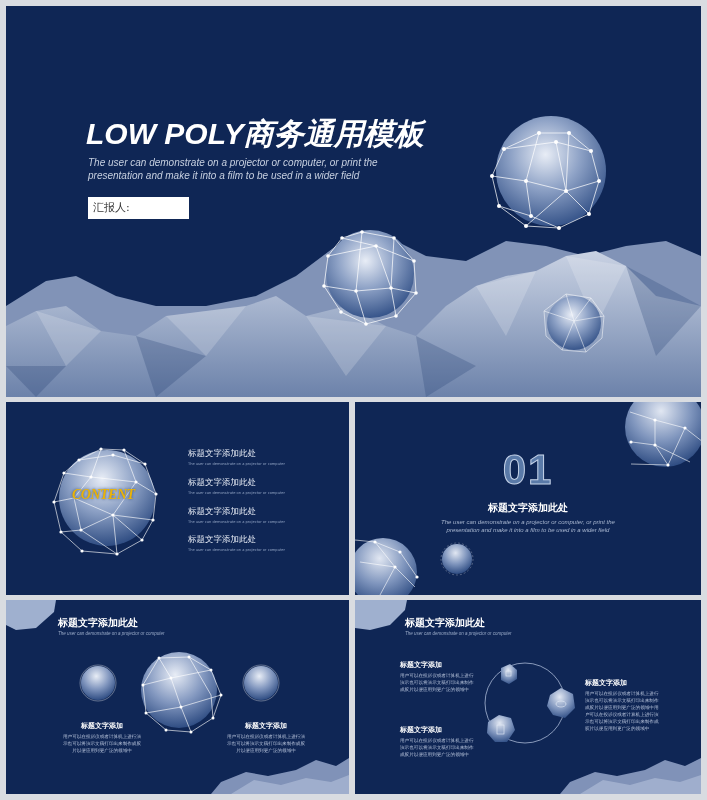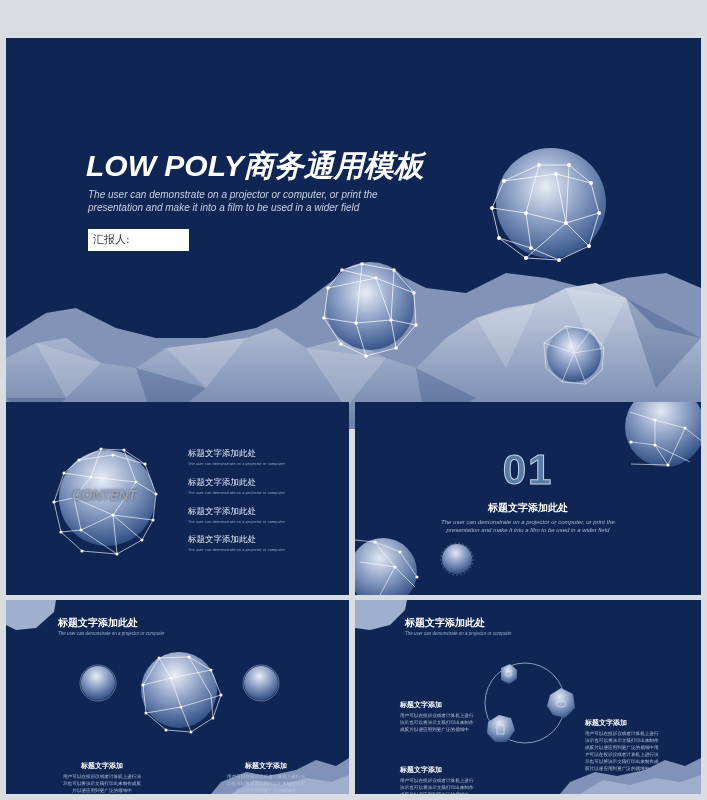--- a/index.html
+++ b/index.html
@@ -2,41 +2,41 @@
 <html><head>
 <meta charset="utf-8">
 <style>
   * { margin: 0; padding: 0; box-sizing: border-box; }
   html, body { width: 707px; height: 800px; overflow: hidden; background: #d9dce1; }
   body { position: relative; font-family: "DejaVu Sans", "Liberation Sans", sans-serif; }
   .slide { position: absolute; background: #0f2655; overflow: hidden; }
   .slide svg.bg { position: absolute; left: 0; top: 0; }
   .abs { position: absolute; }
 
-  #s1 { left: 6px; top: 6px; width: 695px; height: 391px; margin-top: 32px; }
+  #s1 { left: 6px; top: 6px; width: 695px; height: 391px; }
   #s2 { left: 6px; top: 402px; width: 343px; height: 193px; }
   #s3 { left: 355px; top: 402px; width: 346px; height: 193px; }
   #s4 { left: 6px; top: 600px; width: 343px; height: 194px; }
   #s5 { left: 355px; top: 600px; width: 346px; height: 194px; }
 
   .s1-title { left: 80px; top: 108px; font-family: "Liberation Sans", sans-serif; font-size: 30px; font-weight: bold; font-style: italic; color: #fff; letter-spacing: 0px; white-space: nowrap; }
   .s1-sub { left: 82px; top: 150px; width: 340px; font-family: "Liberation Sans", sans-serif; font-size: 10px; font-style: italic; color: #c7d0e0; line-height: 13px; }
   .s1-reporter { left: 82px; top: 191px; width: 101px; height: 22px; background: #ffffff; color: #333; font-size: 11px; line-height: 22px; padding-left: 5px; }
 
   .s2-item { left: 182px; font-size: 8.5px; color: #e3e8f2; }
   .s2-item .sub { font-size: 3.6px; color: #8ea0c0; margin-top: 2px; white-space: nowrap; }
-  .content-label { left: 66px; top: 85px; font-family: Liberation Sans, sans-serif; font-size: 14px; font-weight: bold; font-style: italic; color: #a3a3a3; text-shadow: 0 0 3px #2a4a85; letter-spacing: -0.5px; }
+  .content-label { left: 66px; top: 85px; font-family: Liberation Serif, serif; font-size: 14px; font-weight: bold; font-style: italic; color: #eab308; text-shadow: 0 0 3px #2a4a85; letter-spacing: -0.5px; }
 
   .s3-num { left: 0; width: 346px; top: 44px; text-align: center; font-family: "Liberation Sans", sans-serif; font-size: 42px; font-weight: bold; color: #5a7aa8; -webkit-text-stroke: 1px #c4d2e8; letter-spacing: 2px; }
   .s3-title { left: 0; width: 346px; top: 99px; text-align: center; font-size: 10px; font-weight: bold; color: #fff; }
   .s3-sub { left: 73px; width: 200px; top: 116px; text-align: center; font-family: "Liberation Sans", sans-serif; font-size: 6px; font-style: italic; color: #a9b7d0; line-height: 8px; }
 
   .sec-title { font-size: 10px; font-weight: bold; color: #fff; white-space: nowrap; }
   .sec-sub { font-family: "Liberation Sans", sans-serif; font-size: 4.5px; font-style: italic; color: #9aabc8; white-space: nowrap; margin-top: 1px; }
-  .block-title { font-size: 7px; font-weight: bold; color: #fff; white-space: nowrap; margin-top: 40px; }
+  .block-title { font-size: 7px; font-weight: bold; color: #fff; white-space: nowrap; }
   .block-body { font-size: 4.6px; color: #b9c5dc; line-height: 7px; margin-top: 2px; }
   .center { text-align: center; }
 </style>
 </head>
 <body>
 
 <div class="slide" id="s1">
   <svg class="bg" width="695" height="391" viewBox="0 0 695 391">
     <defs>
       <linearGradient id="mt" x1="0" y1="0" x2="0" y2="1">

